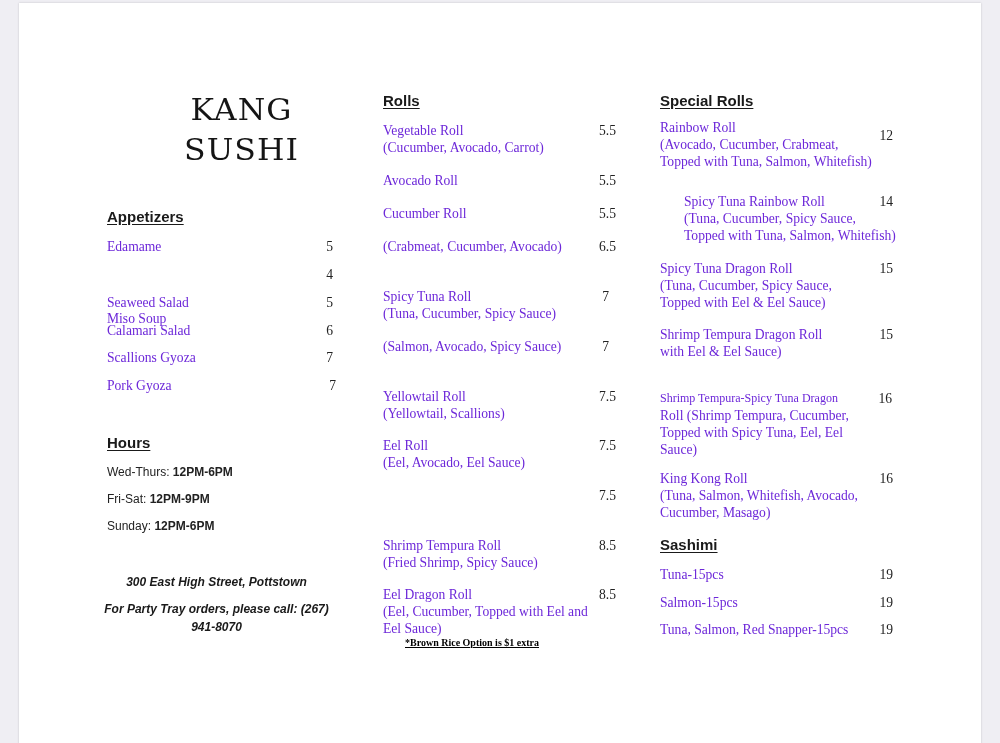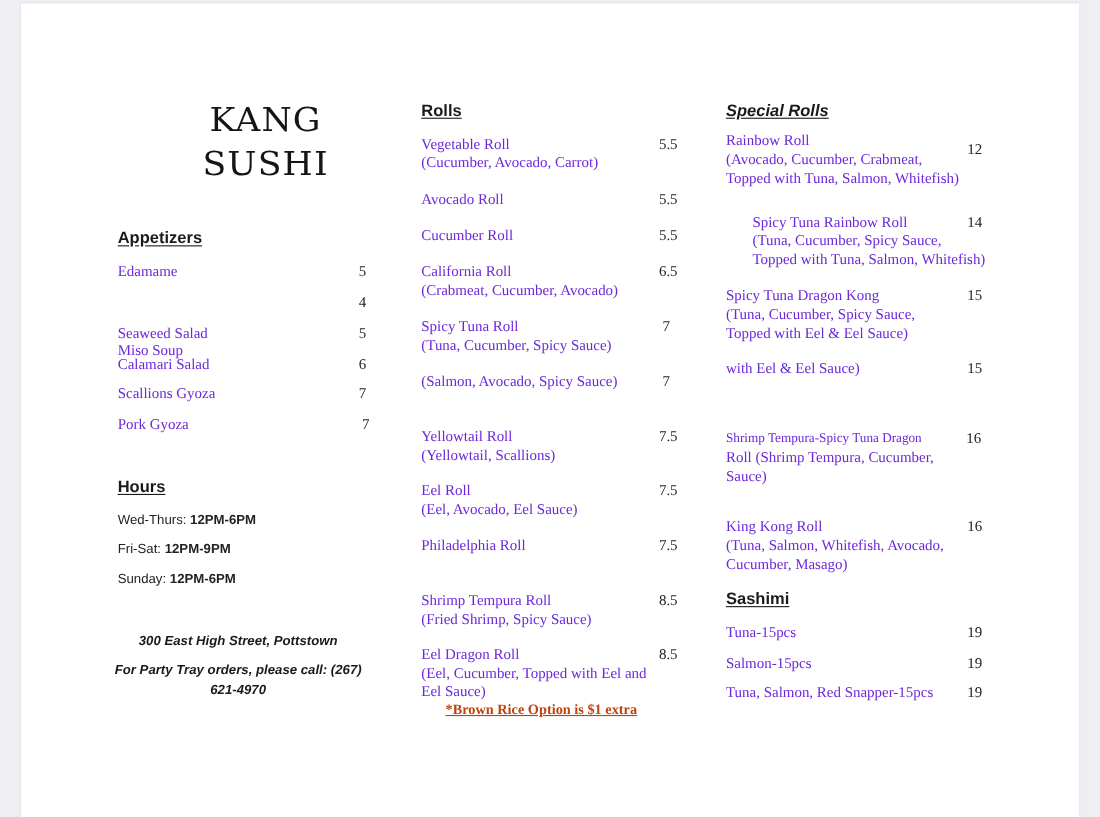--- a/index.html
+++ b/index.html
@@ -37,21 +37,21 @@
       font-size: 12px; color: #222;
     }
     .hours b { font-weight: bold; }
     .contact {
       position: absolute; font-family: "Liberation Sans", "DejaVu Sans", sans-serif;
       font-size: 12px; font-style: italic; font-weight: bold; color: #1a1a1a;
       text-align: center; line-height: 18px;
     }
     .note {
       position: absolute; font-family: "Liberation Serif", "DejaVu Serif", serif;
-      font-size: 13px; font-weight: bold; text-decoration: underline; color: #c2410c;
+      font-size: 10px; font-weight: bold; text-decoration: underline; color: #000000;
     }
   </style>
 </head>
 <body>
 
 <div class="page">
 
   <div class="brand" style="top:88px;">KANG</div>
   <div class="brand" style="top:128px;">SUSHI</div>
 
@@ -93,21 +93,21 @@
     <b>12PM-9PM</b>
   </div>
   <div class="hours" style="left:88px; top:516px;">
     <span>Sunday:</span>
     <b>12PM-6PM</b>
   </div>
 
   <div class="contact" style="left:70px; width:255px; top:570px;">300 East High Street, Pottstown</div>
   <div class="contact" style="left:70px; width:255px; top:597px;">
     <div>For Party Tray orders, please call: (267)</div>
-    <div>621-4970</div>
+    <div>941-8070</div>
   </div>
 
   <div class="hdr" style="left:364px; top:89px;">Rolls</div>
   <div>
     <div class="item" style="left:364px; top:119px;">
       <span class="desc">Vegetable Roll</span>
       <span class="desc">(Cucumber, Avocado, Carrot)</span>
     </div>
     <span class="price" style="left:557px; top:119px;">5.5</span>
 
@@ -115,21 +115,20 @@
       <span class="desc">Avocado Roll</span>
     </div>
     <span class="price" style="left:557px; top:169px;">5.5</span>
 
     <div class="item" style="left:364px; top:202px;">
       <span class="desc">Cucumber Roll</span>
     </div>
     <span class="price" style="left:557px; top:202px;">5.5</span>
 
     <div class="item" style="left:364px; top:235px;">
-      <span class="desc">California Roll</span>
       <span class="desc">(Crabmeat, Cucumber, Avocado)</span>
     </div>
     <span class="price" style="left:557px; top:235px;">6.5</span>
 
     <div class="item" style="left:364px; top:285px;">
       <span class="desc">Spicy Tuna Roll</span>
       <span class="desc">(Tuna, Cucumber, Spicy Sauce)</span>
     </div>
     <span class="price" style="left:550px; top:285px;">7</span>
 
@@ -144,70 +143,71 @@
     </div>
     <span class="price" style="left:557px; top:385px;">7.5</span>
 
     <div class="item" style="left:364px; top:434px;">
       <span class="desc">Eel Roll</span>
       <span class="desc">(Eel, Avocado, Eel Sauce)</span>
     </div>
     <span class="price" style="left:557px; top:434px;">7.5</span>
 
     <div class="item" style="left:364px; top:484px;">
-      <span class="desc">Philadelphia Roll</span>
     </div>
     <span class="price" style="left:557px; top:484px;">7.5</span>
 
     <div class="item" style="left:364px; top:534px;">
       <span class="desc">Shrimp Tempura Roll</span>
       <span class="desc">(Fried Shrimp, Spicy Sauce)</span>
     </div>
     <span class="price" style="left:557px; top:534px;">8.5</span>
 
     <div class="item" style="left:364px; top:583px;">
       <span class="desc">Eel Dragon Roll</span>
       <span class="desc">(Eel, Cucumber, Topped with Eel and</span>
       <span class="desc">Eel Sauce)</span>
     </div>
     <span class="price" style="left:557px; top:583px;">8.5</span>
   </div>
   <div class="note" style="left:386px; top:634px;">*Brown Rice Option is $1 extra</div>
 
-  <div class="hdr" style="left:641px; top:89px;font-style:italic;">Special Rolls</div>
+  <div class="hdr" style="left:641px; top:89px;">Special Rolls</div>
   <div>
     <div class="item" style="left:641px; top:116px;">
       <span class="desc">Rainbow Roll</span>
       <span class="desc">(Avocado, Cucumber, Crabmeat,</span>
       <span class="desc">Topped with Tuna, Salmon, Whitefish)</span>
     </div>
     <span class="price" style="left:834px; top:124px;">12</span>
 
     <div class="item" style="left:665px; top:190px;">
       <span class="desc">Spicy Tuna Rainbow Roll</span>
       <span class="desc">(Tuna, Cucumber, Spicy Sauce,</span>
       <span class="desc">Topped with Tuna, Salmon, Whitefish)</span>
     </div>
     <span class="price" style="left:834px; top:190px;">14</span>
 
     <div class="item" style="left:641px; top:257px;">
-      <span class="desc">Spicy Tuna Dragon Kong</span>
+      <span class="desc">Spicy Tuna Dragon Roll</span>
       <span class="desc">(Tuna, Cucumber, Spicy Sauce,</span>
       <span class="desc">Topped with Eel &amp; Eel Sauce)</span>
     </div>
     <span class="price" style="left:834px; top:257px;">15</span>
 
     <div class="item" style="left:641px; top:323px;">
+      <span class="desc">Shrimp Tempura Dragon Roll</span>
       <span class="desc">with Eel &amp; Eel Sauce)</span>
     </div>
     <span class="price" style="left:834px; top:323px;">15</span>
 
     <div class="item" style="left:641px; top:387px;">
       <span class="desc" style="font-size:12px;">Shrimp Tempura-Spicy Tuna Dragon</span>
       <span class="desc">Roll (Shrimp Tempura, Cucumber,</span>
+      <span class="desc">Topped with Spicy Tuna, Eel, Eel</span>
       <span class="desc">Sauce)</span>
     </div>
     <span class="price" style="left:833px; top:387px;">16</span>
 
     <div class="item" style="left:641px; top:467px;">
       <span class="desc">King Kong Roll</span>
       <span class="desc">(Tuna, Salmon, Whitefish, Avocado,</span>
       <span class="desc">Cucumber, Masago)</span>
     </div>
     <span class="price" style="left:834px; top:467px;">16</span>

